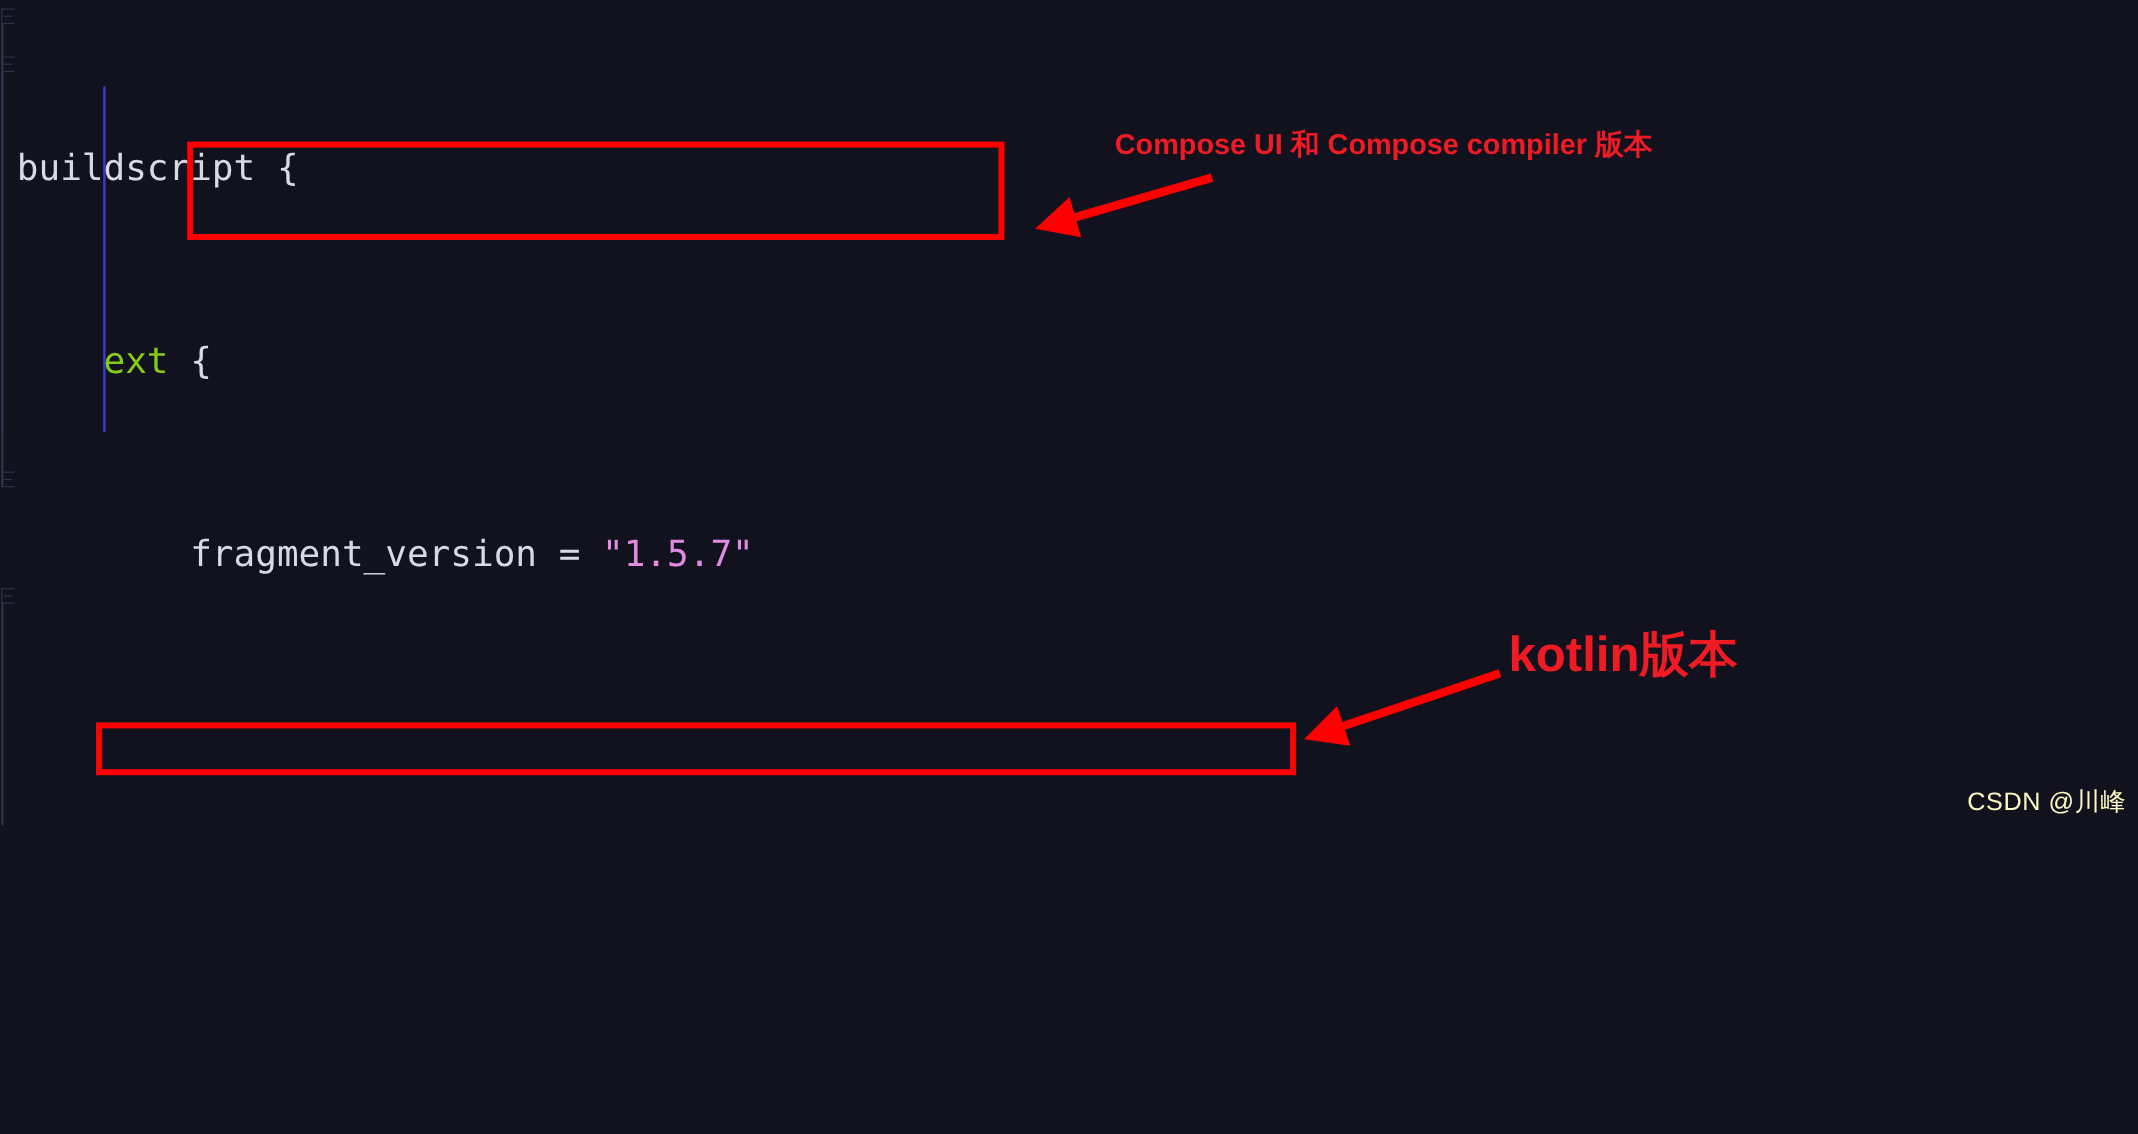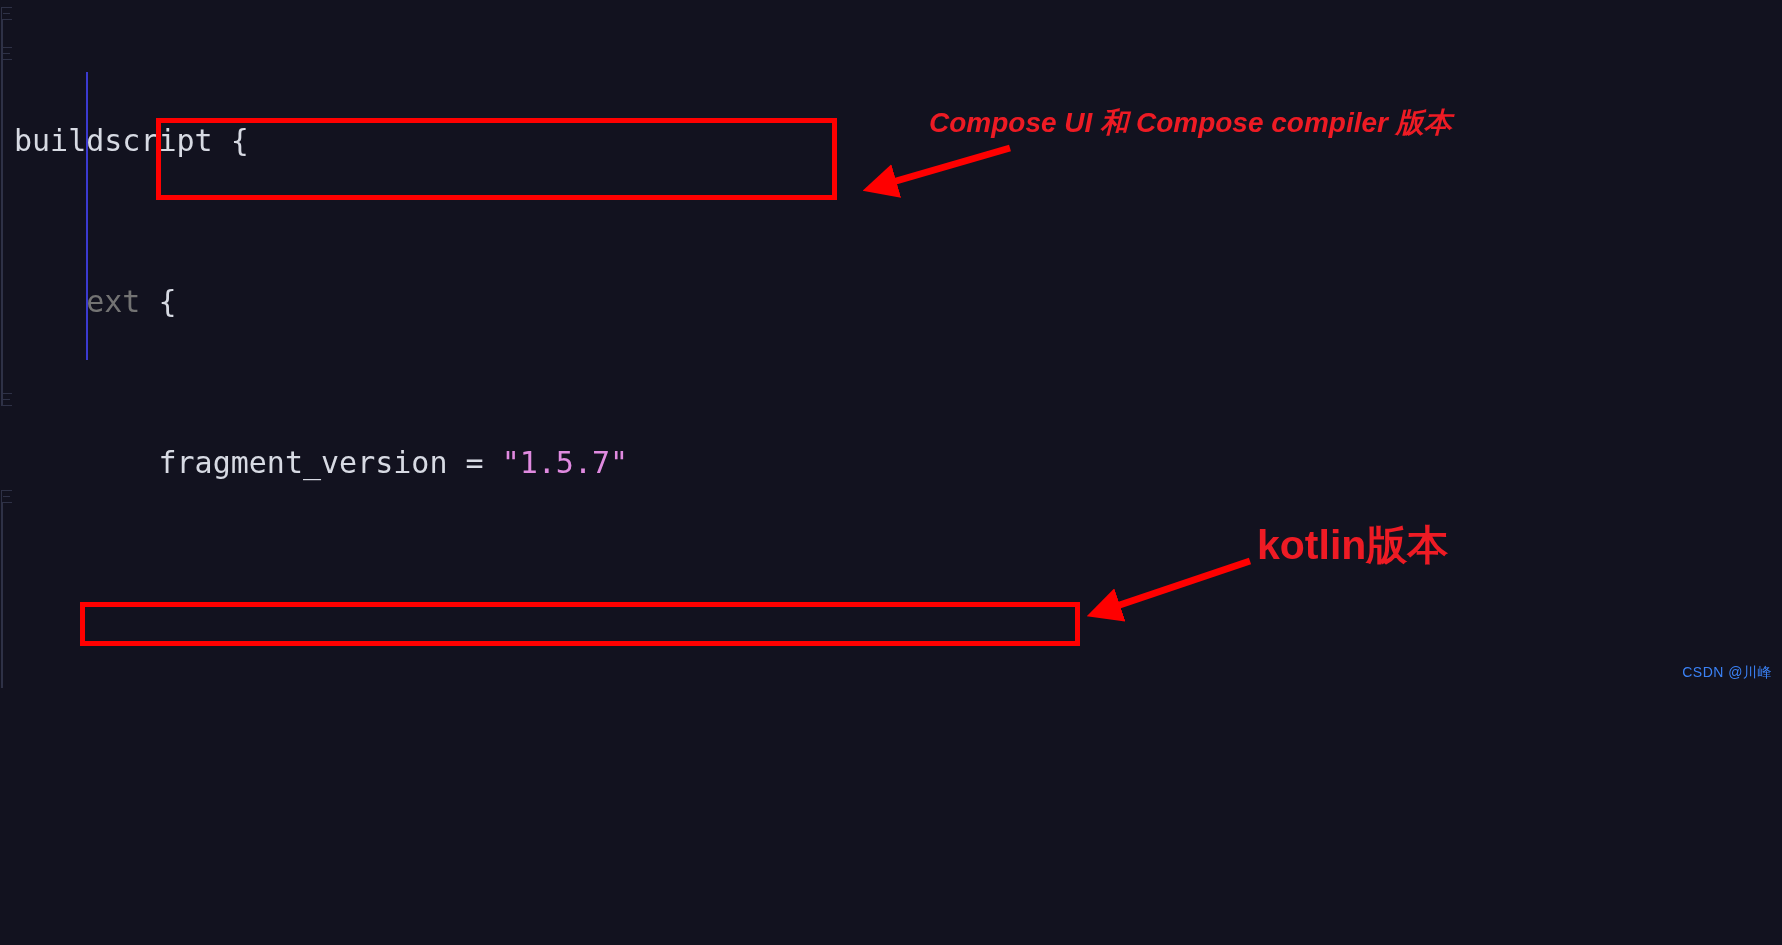--- a/index.html
+++ b/index.html
@@ -67,21 +67,21 @@
     letter-spacing: 0px;
     color: #d4d8e2;
   }
   .line {
     height: 40.3px;
     white-space: pre;
   }
 
   
   .t-plain  { color: #d7dae3; }
-  .t-kw     { color: #737373; }
+  .t-kw     { color: #84cc16; }
   .t-str    { color: #e08ae0; }
   .t-brace  { color: #d7dae3; }
 
   
   .indent-guide {
     position: absolute;
     width: 2px;
     background: #3b3ad0;
   }
 
@@ -94,38 +94,38 @@
   }
 
   
   .annot {
     position: absolute;
     color: #ee1b24;
     font-family: "Liberation Sans", "DejaVu Sans", sans-serif;
     font-weight: bold;
     white-space: nowrap;
   }
-  #annot-compose { font-size: 28px; left: 929px; top: 104px; font-style: italic; }
+  #annot-compose { font-size: 24px; left: 929px; top: 104px; }
   #annot-kotlin  { font-size: 41px; left: 1257px; top: 518px; }
 
   
   .arrow-svg {
     position: absolute;
     pointer-events: none;
     overflow: visible;
   }
 
   
   #watermark {
     position: absolute;
     right: 10px;
     bottom: 6px;
-    color: #3b82f6;
+    color: #fef9c3;
     font-family: "Liberation Sans", "DejaVu Sans", sans-serif;
-    font-size: 14px;
+    font-size: 21px;
     letter-spacing: 0.5px;
   }
 </style>
 </head>
 <body>
 
 <div id="editor">
 
   <div class="gutter">
     <div class="fold" style="top:7px;"></div>

